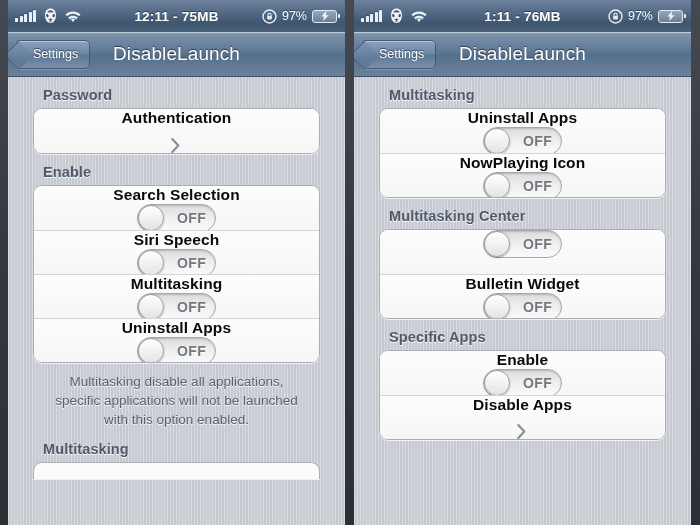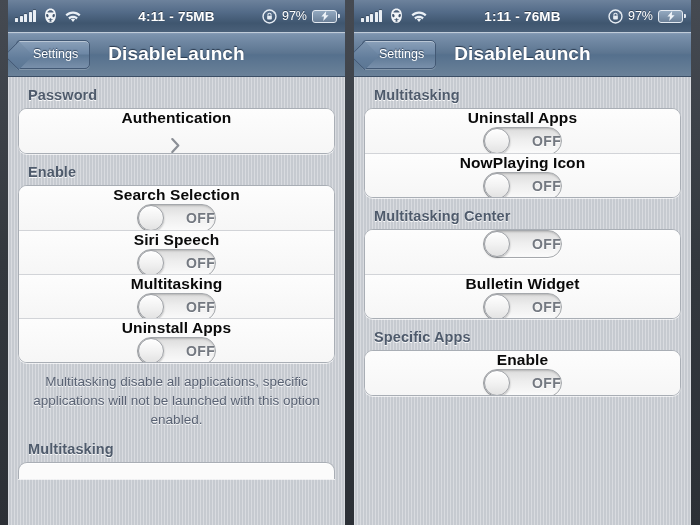--- a/index.html
+++ b/index.html
@@ -110,21 +110,21 @@
   .navbar {
     height: 44px; flex: 0 0 44px;
     position: relative;
     background: linear-gradient(180deg, #91a5bd 0%, #7b92ad 6%, #5c7590 48%, #55708d 52%, #6b8299 100%);
     border-bottom: 1px solid #3c4f66;
     box-shadow: inset 0 1px 0 rgba(255,255,255,.45);
     display: flex; align-items: center;
   }
   .navtitle {
     position: absolute; left: 0; right: 0; text-align: center;
-    font-size: 19px; font-weight: bold; color: #fff;
+    font-size: 19px; font-weight: normal; color: #fff;
     text-shadow: 0 -1px 1px rgba(30,45,65,.85);
     letter-spacing: .1px;
     pointer-events: none;
   }
   .backbtn {
     position: relative; margin-left: 8px;
     height: 29px; padding: 0 11px 0 16px;
     display: flex; align-items: center;
     font-size: 12.5px; font-weight: normal; color: #fff;
     text-shadow: 0 -1px 1px rgba(25,40,60,.8);
@@ -149,21 +149,21 @@
   
   .content {
     flex: 1 1 auto;
     position: relative;
     overflow: hidden;
     background-color: #c8ccd2;
     background-image:
       repeating-linear-gradient(90deg,
         rgba(255,255,255,.30) 0px, rgba(255,255,255,.30) 1px,
         rgba(0,0,0,.012) 1px, rgba(0,0,0,.012) 3px);
-    padding: 0 10px;
+    padding: 0 25px;
     box-sizing: border-box;
   }
 
   .sec-header {
     font-size: 14.5px;
     font-weight: bold;
     color: #4e5a6b;
     text-shadow: 0 1px 0 rgba(255,255,255,.85);
     padding: 10px 10px 5px 10px;
     letter-spacing: .1px;
@@ -208,21 +208,21 @@
     position: relative;
     width: 79px; height: 28px;
     flex: 0 0 auto;
     border-radius: 14px;
     background: linear-gradient(180deg, #dcdcdc 0%, #eeeeee 45%, #fbfbfb 100%);
     border: 1px solid #a5a8ac;
     box-sizing: border-box;
     box-shadow: inset 0 1px 2px rgba(0,0,0,.18), 0 1px 0 rgba(255,255,255,.8);
   }
   .switch .lbl {
-    position: absolute; right: 0; top: 0; height: 26px;
+    position: absolute; right: 9px; top: 0; height: 26px;
     display: flex; align-items: center;
     font-size: 14px; font-weight: bold; color: #737880;
     text-shadow: 0 1px 0 rgba(255,255,255,.9);
     letter-spacing: .3px;
   }
   .switch .knob {
     position: absolute; left: 0px; top: 0px;
     width: 26px; height: 26px; border-radius: 50%;
     background: linear-gradient(180deg, #ffffff 0%, #f2f2f2 50%, #e2e2e2 100%);
     border: 1px solid #9ea1a6;
@@ -270,21 +270,21 @@
         <span>
           <svg class="wifi" viewBox="0 0 20 15">
             <path d="M10 14.3l2.7-3.3c-1.6-1.3-3.8-1.3-5.4 0L10 14.3z" fill="#eaf0f6"></path>
             <path d="M10 6.6c-2.3 0-4.4.8-6 2.2l1.9 2.3C7 10 8.4 9.4 10 9.4s3 .6 4.1 1.7L16 8.8c-1.6-1.4-3.7-2.2-6-2.2z" fill="#eaf0f6"></path>
             <path d="M10 1.2C6.4 1.2 3.1 2.6.6 4.9l1.9 2.3C4.5 5.3 7.1 4.1 10 4.1s5.5 1.2 7.5 3.1l1.9-2.3C16.9 2.6 13.6 1.2 10 1.2z" fill="#eaf0f6"></path>
           </svg>
         </span>
       </div>
 
       <div class="sb-center">
-        <span>4:11 - 75MB</span>
+        <span>12:11 - 75MB</span>
       </div>
 
       <div class="sb-right">
         <span>
           <svg class="rotlock" viewBox="0 0 16 16">
             <circle cx="8" cy="8" r="6.9" fill="none" stroke="#e6ecf3" stroke-width="1.5"></circle>
             <path d="M6.3 7.3V6.2a1.7 1.7 0 013.4 0v1.1" fill="none" stroke="#e6ecf3" stroke-width="1.2"></path>
             <rect x="5.5" y="7.2" width="5" height="4.1" rx="0.8" fill="#e6ecf3"></rect>
             <path d="M12.5 2.3l2.3 1.4-2.3 1.3z" fill="#e6ecf3"></path>
           </svg>
@@ -457,20 +457,26 @@
 
       <div class="sec-header">Specific Apps</div>
       <div class="group">
         <div class="row">
           <span class="row-label">Enable</span>
           <span class="switch">
             <span class="lbl">OFF</span>
             <span class="knob"></span>
           </span>
         </div>
+        <div class="row">
+          <span class="row-label">Disable Apps</span>
+          <svg class="chev" viewBox="0 0 9 15">
+            <path d="M1.3 1.1L7.3 7.5 1.3 13.9" fill="none" stroke="#8b8f96" stroke-width="2.2" stroke-linecap="round" stroke-linejoin="round"></path>
+          </svg>
+        </div>
       </div>
 
     </div>
   </div>
 
   <div class="bezel bezel-right"></div>
 
 </div>
 
 </body></html>

